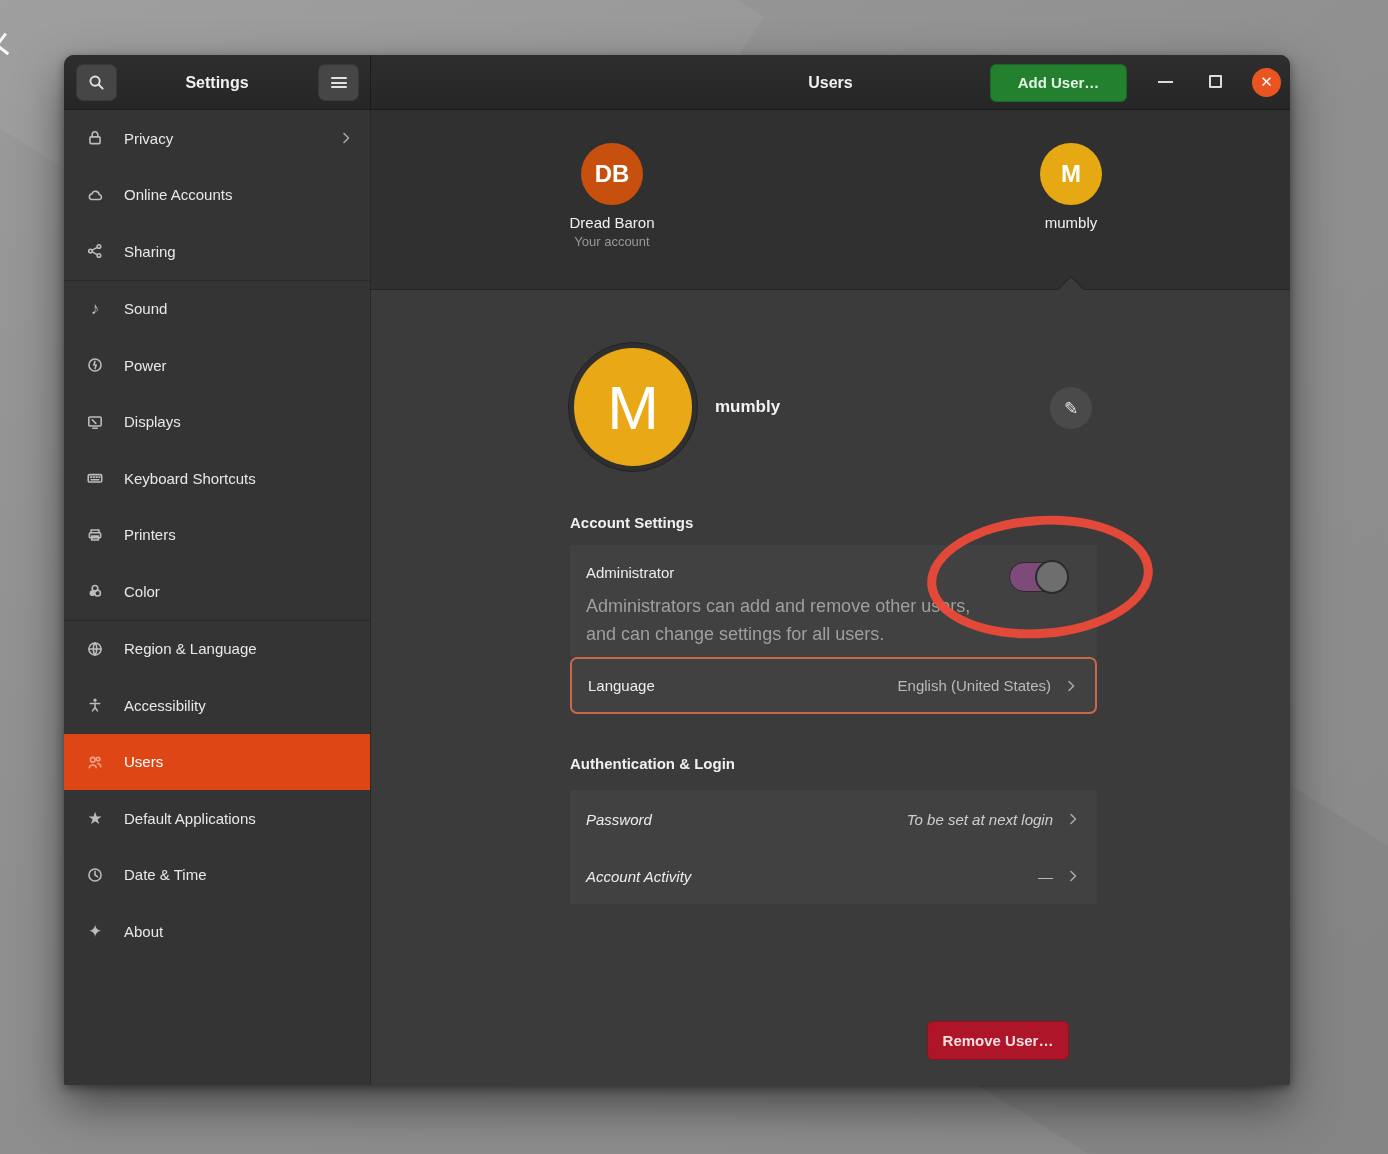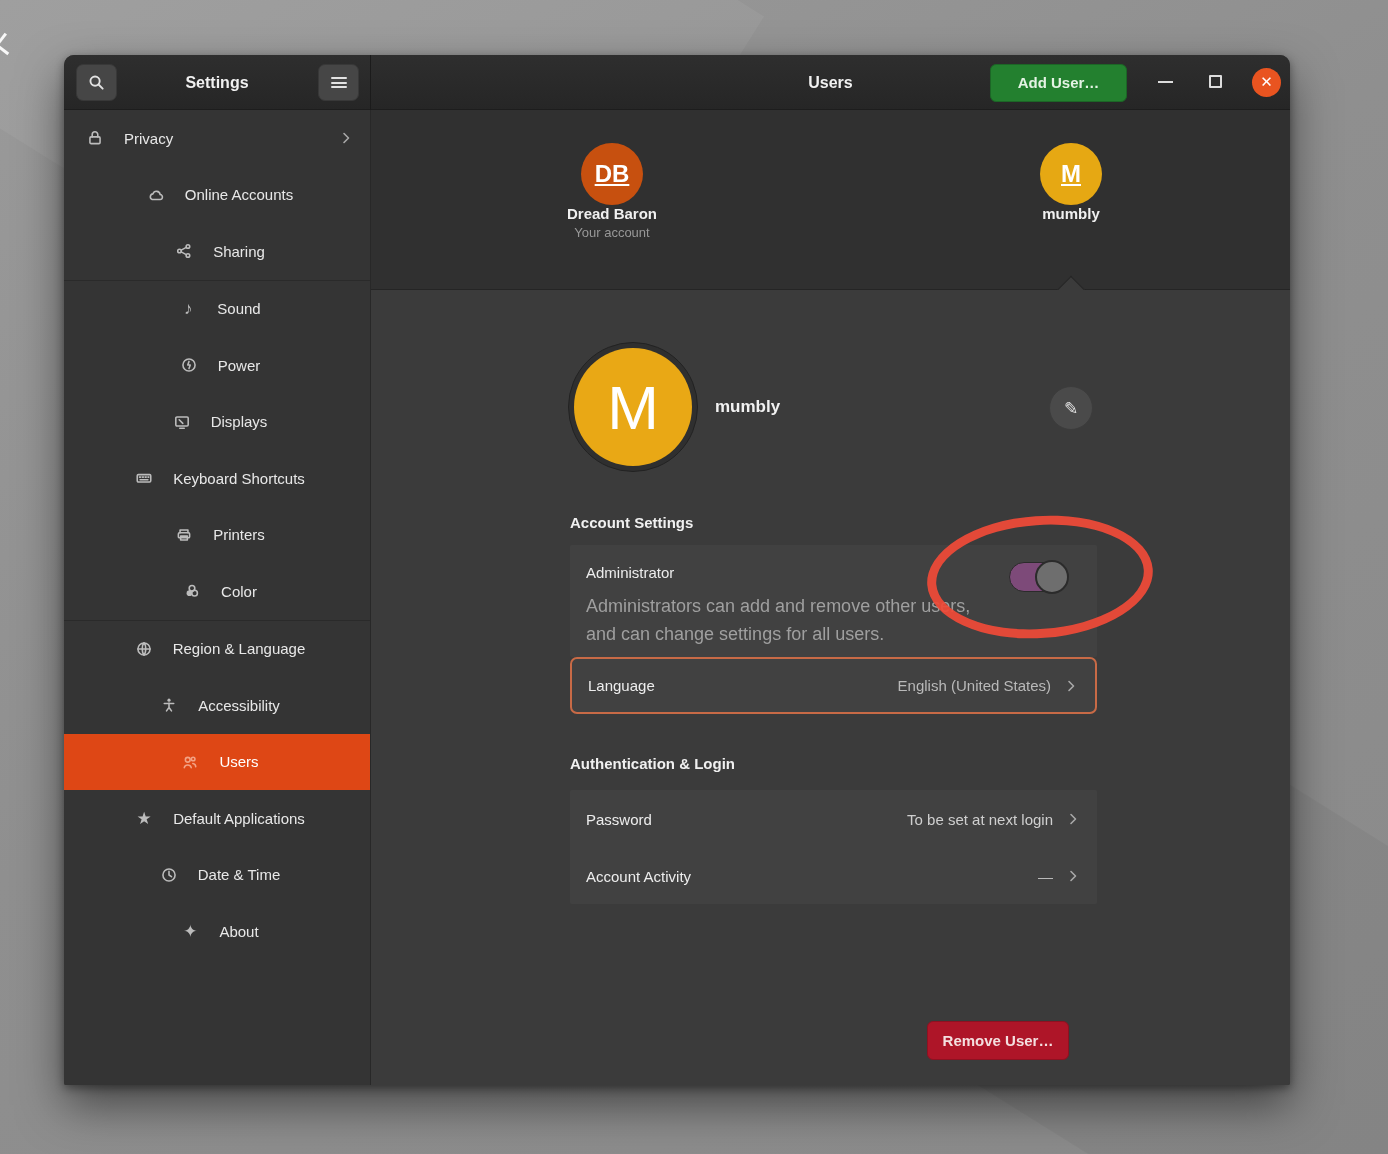--- a/index.html
+++ b/index.html
@@ -38,42 +38,42 @@
     font-size:15px; font-weight:bold; text-align:center; line-height:36px; }
   .wc-min { position:absolute; left:787px; top:26px; width:15px; height:2px; background:#dcdcdc; }
   .wc-max { position:absolute; left:838px; top:20px; width:13px; height:13px; border:2px solid #dcdcdc; border-radius:1px; }
   .wc-close { position:absolute; left:881px; top:13px; width:29px; height:29px; border-radius:50%;
     background:#E95420; color:#fff; font-weight:bold; font-size:15px; text-align:center; line-height:28px; }
 
   
   .sidebar { position:absolute; left:0; top:55px; width:307px; height:975px;
     background:#343434; border-right:1px solid #282828; }
   .sb-item { display:flex; align-items:center; height:56.5px; padding:0 16px 0 19px;
-    color:#e8e8e8; font-size:15px; position:relative;justify-content:center; }
+    color:#e8e8e8; font-size:15px; position:relative; }
   .sb-item .sbi { width:24px; margin-right:17px; display:flex; align-items:center; justify-content:center;
     color:#bcbcbc; font-size:17px; }
   .sb-item.selected { background:#DE4715; color:#ffffff; }
   .sb-item.selected .sbi { color:#f3a284; }
   .sb-item.selected svg * { stroke:#f3a284; }
   .sb-chev { margin-left:auto; display:flex; }
   .sb-sep { height:1px; background:#2a2a2a; }
   svg.ic { display:block; }
   svg.ic * { fill:none; stroke:#bcbcbc; stroke-width:1.4; stroke-linecap:round; stroke-linejoin:round; }
   svg.ic .fil { fill:#bcbcbc; stroke:none; }
 
   
   .main { position:absolute; left:307px; top:55px; width:919px; height:975px; }
   .carousel { position:absolute; left:0; top:0; width:919px; height:180px;
     background:#303030; border-bottom:1px solid #252525; }
   .chip { position:absolute; top:33px; width:160px; display:flex; flex-direction:column; align-items:center; }
   .chip.me { left:161px; }
   .chip.other { left:620px; }
   .avatar-sm { width:62px; height:62px; border-radius:50%; display:flex; align-items:center; justify-content:center;
-    color:#fff; font-size:24px; font-weight:bold;text-decoration:underline; }
-  .chip-name { font-size:15px; font-weight:bold; color:#f0f0f0; }
+    color:#fff; font-size:24px; font-weight:bold; }
+  .chip-name { margin-top:9px; font-size:15px; font-weight:normal; color:#f0f0f0; }
   .chip-sub { margin-top:3px; font-size:13px; color:#989898; }
   .notch { position:absolute; left:690px; bottom:-11px; width:20px; height:20px; background:#3b3b3b;
     border-top:1px solid #252525; border-left:1px solid #252525; transform:rotate(45deg); }
 
   .panel { position:absolute; left:0; top:180px; width:919px; height:795px; background:#3b3b3b; }
   .avatar-big { position:absolute; left:197px; top:52px; width:130px; height:130px; border-radius:50%;
     background:#2f2f2f; border:1px solid #222; display:flex; align-items:center; justify-content:center; }
   .avatar-big .inner { width:118px; height:118px; border-radius:50%; background:#E9A815;
     display:flex; align-items:center; justify-content:center; color:#fff; font-size:62px; }
   .detail-name { position:absolute; left:344px; top:107px; font-size:17px; font-weight:bold; color:#f2f2f2; }
@@ -97,21 +97,21 @@
   .switch.off .knob { right:auto; left:-3px; background:#3e3e3e; border:2px solid #565656; }
 
   .lang-row { position:absolute; left:199px; top:367px; width:527px; height:57px;
     background:#414141; border:2px solid #C86A46; border-radius:7px;
     display:flex; align-items:center; padding:0 16px; }
   .row-label { font-size:15px; color:#ededed; }
   .row-value { margin-left:auto; font-size:15px; color:#b9b9b9; margin-right:12px; }
   .row-value.bright { color:#cfcfcf; }
 
   .card2 { top:500px; }
-  .c-row { display:flex; align-items:center; padding:0 16px; position:relative; }
+  .c-row { display:flex; align-items:center; padding:0 16px; position:relative;font-style:italic; }
   .c-row.r1 { height:58px; }
   .c-row.r2 { height:78px; border-top:1px solid #383838; border-bottom:1px solid #383838; }
   .c-row.r3 { height:56px; }
   .c-row .dim { color:#8d8d8d; }
   .c-row .switch.off { position:static; margin-left:auto; }
 
   .annotation-ellipse { position:absolute; left:556px; top:226px; width:226px; height:122px;
     border:9px solid #F04A38; border-radius:50%; transform:rotate(-4deg); z-index:6;
     pointer-events:none; opacity:.93; }
 

